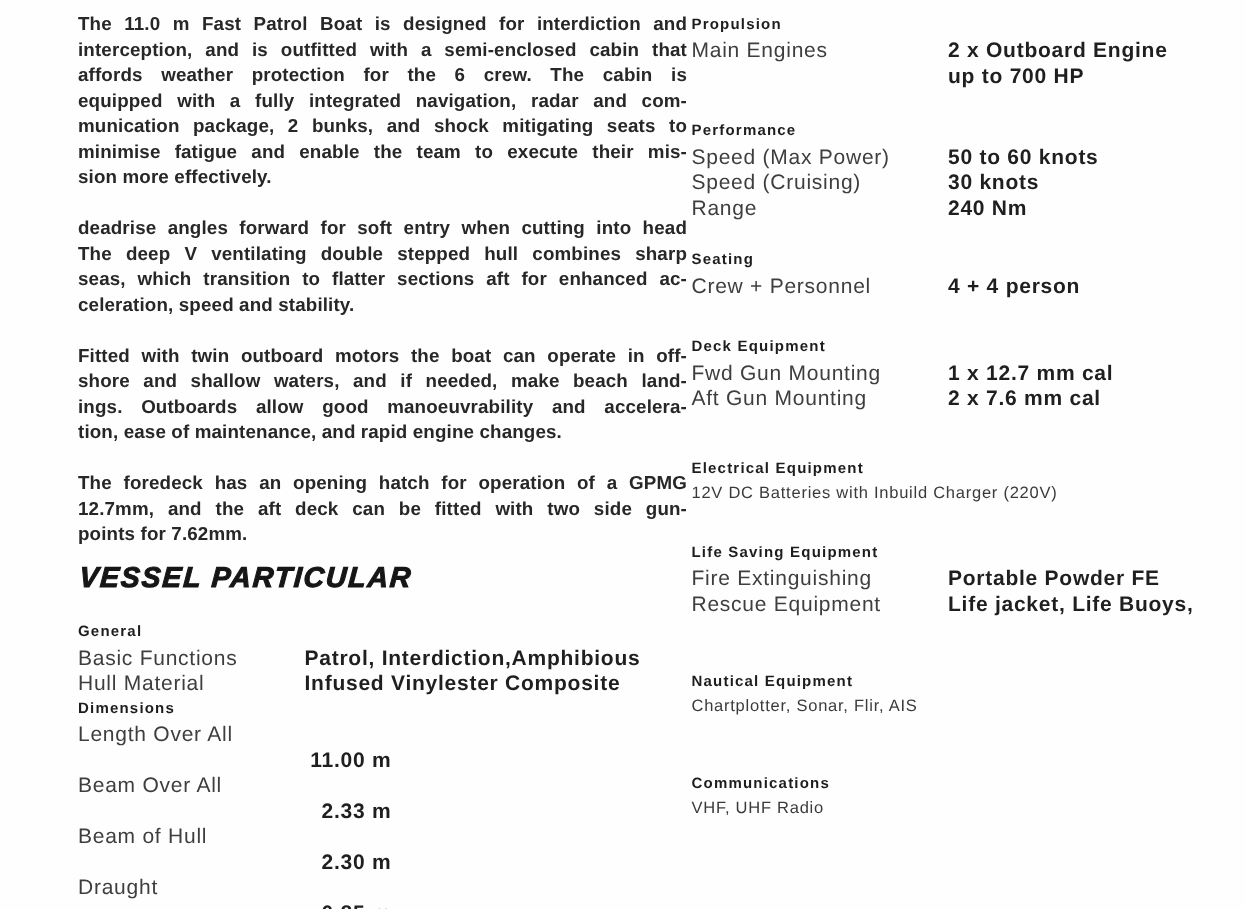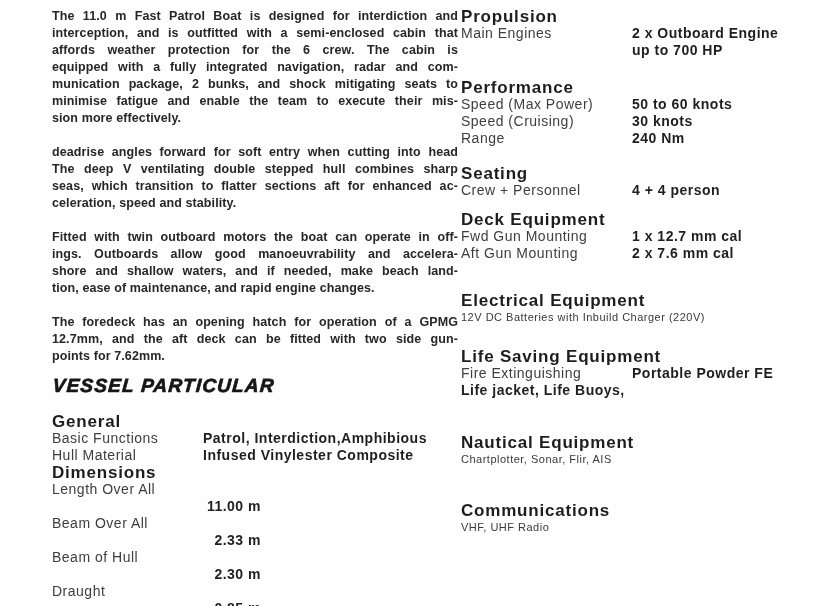--- a/index.html
+++ b/index.html
@@ -48,21 +48,21 @@
     font-style: italic;
     letter-spacing: 1.2px;
     color: #161616;
     -webkit-text-stroke: 0.7px #161616;
     transform: skewX(-4deg);
     transform-origin: left bottom;
     margin-bottom: 16px;
     margin-top: 2px;
   }
   .group-heading {
-    font-size: 17px;
+    font-size: 10px;
     font-weight: 700;
     letter-spacing: 0.8px;
     line-height: 17px;
     color: #1d1d1d;
   }
   .spec-row {
     display: flex;
     line-height: 17px;
     font-size: 14px;
     letter-spacing: 0.5px;
@@ -86,21 +86,21 @@
     font-size: 11px;
     font-weight: 400;
     letter-spacing: 0.5px;
     line-height: 17px;
     color: #3a3a3a;
   }
   .group-general { margin-bottom: 18px; }
   .sec { margin-bottom: 0; }
   .sec-propulsion { margin-bottom: 20px; }
   .sec-performance { margin-bottom: 18px; }
-  .sec-seating { margin-bottom: 12px; }
+  .sec-seating { margin-bottom: 24px; }
   .sec-deck { margin-bottom: 30px; }
   .sec-electrical { margin-bottom: 22px; }
   .sec-life { margin-bottom: 35px; }
   .sec-nautical { margin-bottom: 34px; }
 </style>
 </head>
 <body>
 
 <div class="page">
 
@@ -118,22 +118,22 @@
 
     <div class="para">
       <div class="pline">deadrise angles forward for soft entry when cutting into head</div>
       <div class="pline">The deep V ventilating double stepped hull combines sharp</div>
       <div class="pline">seas, which transition to flatter sections aft for enhanced ac-</div>
       <div class="pline last">celeration, speed and stability.</div>
     </div>
 
     <div class="para">
       <div class="pline">Fitted with twin outboard motors the boat can operate in off-</div>
+      <div class="pline">shore and shallow waters, and if needed, make beach land-</div>
       <div class="pline">ings. Outboards allow good manoeuvrability and accelera-</div>
-      <div class="pline">shore and shallow waters, and if needed, make beach land-</div>
       <div class="pline last">tion, ease of maintenance, and rapid engine changes.</div>
     </div>
 
     <div class="para para-last">
       <div class="pline">The foredeck has an opening hatch for operation of a GPMG</div>
       <div class="pline">12.7mm, and the aft deck can be fitted with two side gun-</div>
       <div class="pline last">points for 7.62mm.</div>
     </div>
 
     <div class="vessel-title">VESSEL PARTICULAR</div>
@@ -234,20 +234,21 @@
       <div class="plain-line">12V DC Batteries with Inbuild Charger (220V)</div>
     </div>
 
     <div class="sec sec-life">
       <div class="group-heading">Life Saving Equipment</div>
       <div class="spec-row">
         <span class="spec-label">Fire Extinguishing</span>
         <span class="spec-value">Portable Powder FE</span>
       </div>
       <div class="spec-row">
+        <span class="spec-label">Rescue Equipment</span>
         <span class="spec-value">Life jacket, Life Buoys,</span>
       </div>
     </div>
 
     <div class="sec sec-nautical">
       <div class="group-heading">Nautical Equipment</div>
       <div class="plain-line">Chartplotter, Sonar, Flir, AIS</div>
     </div>
 
     <div class="sec">

